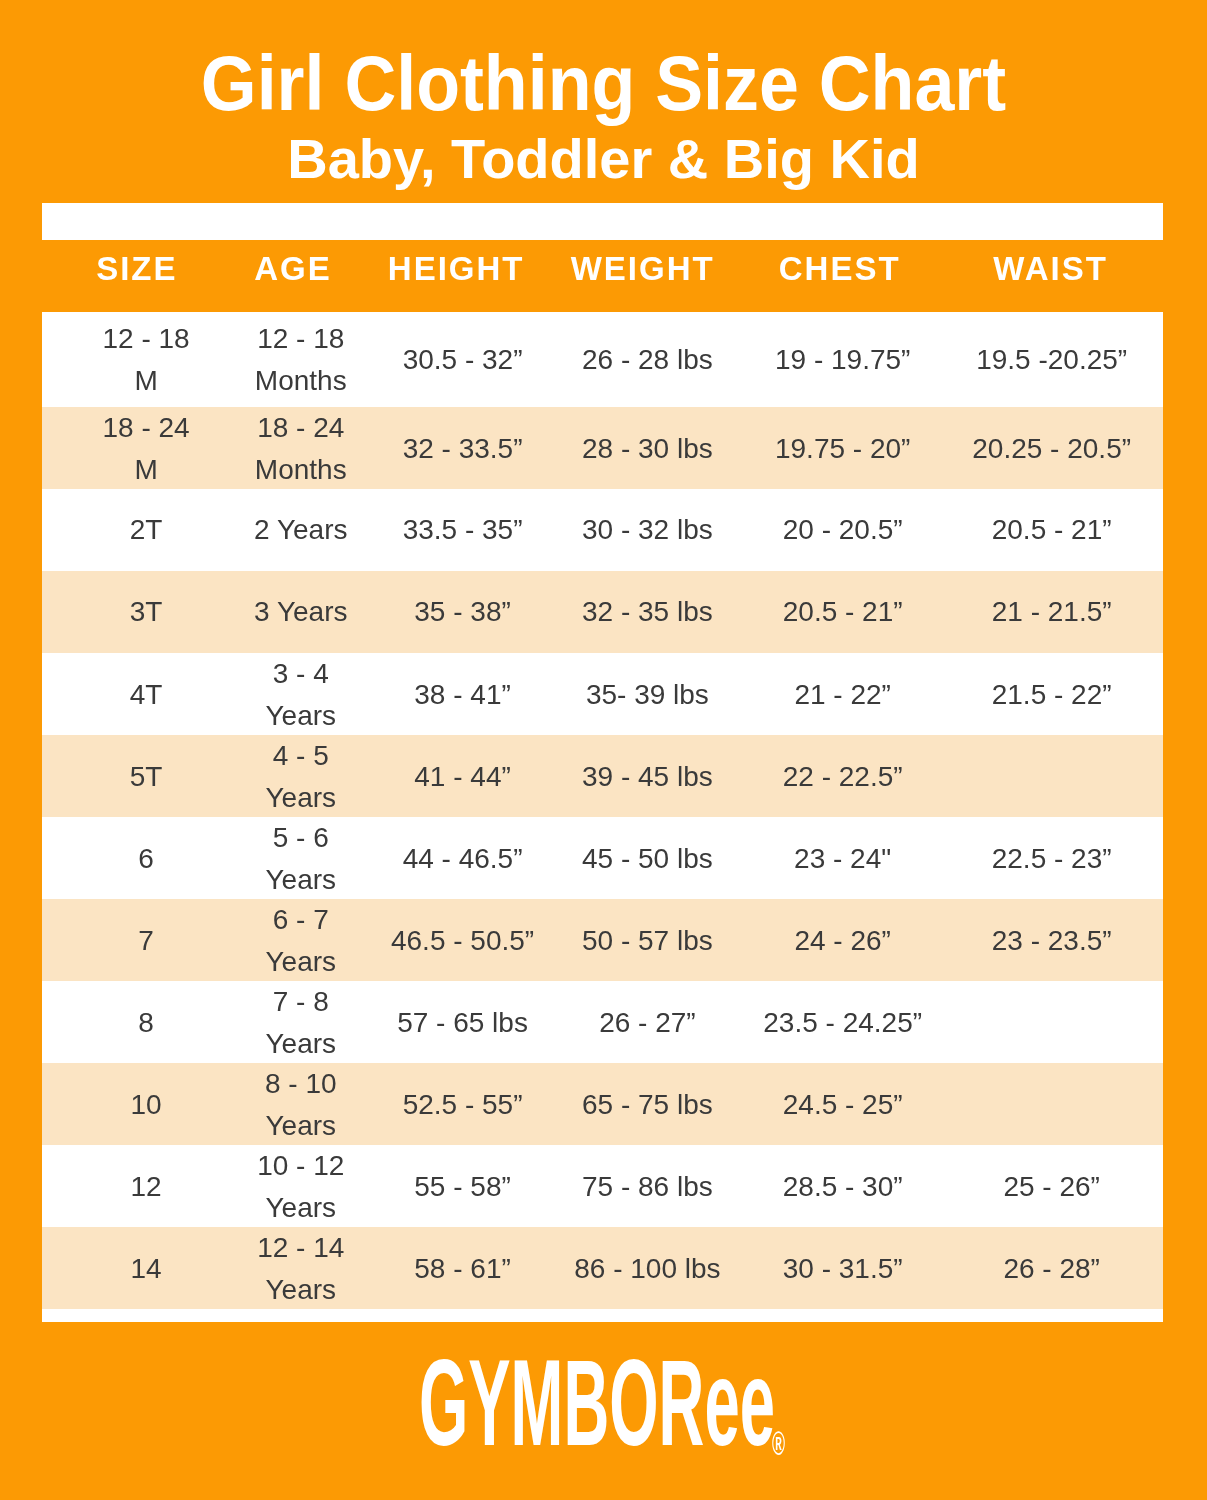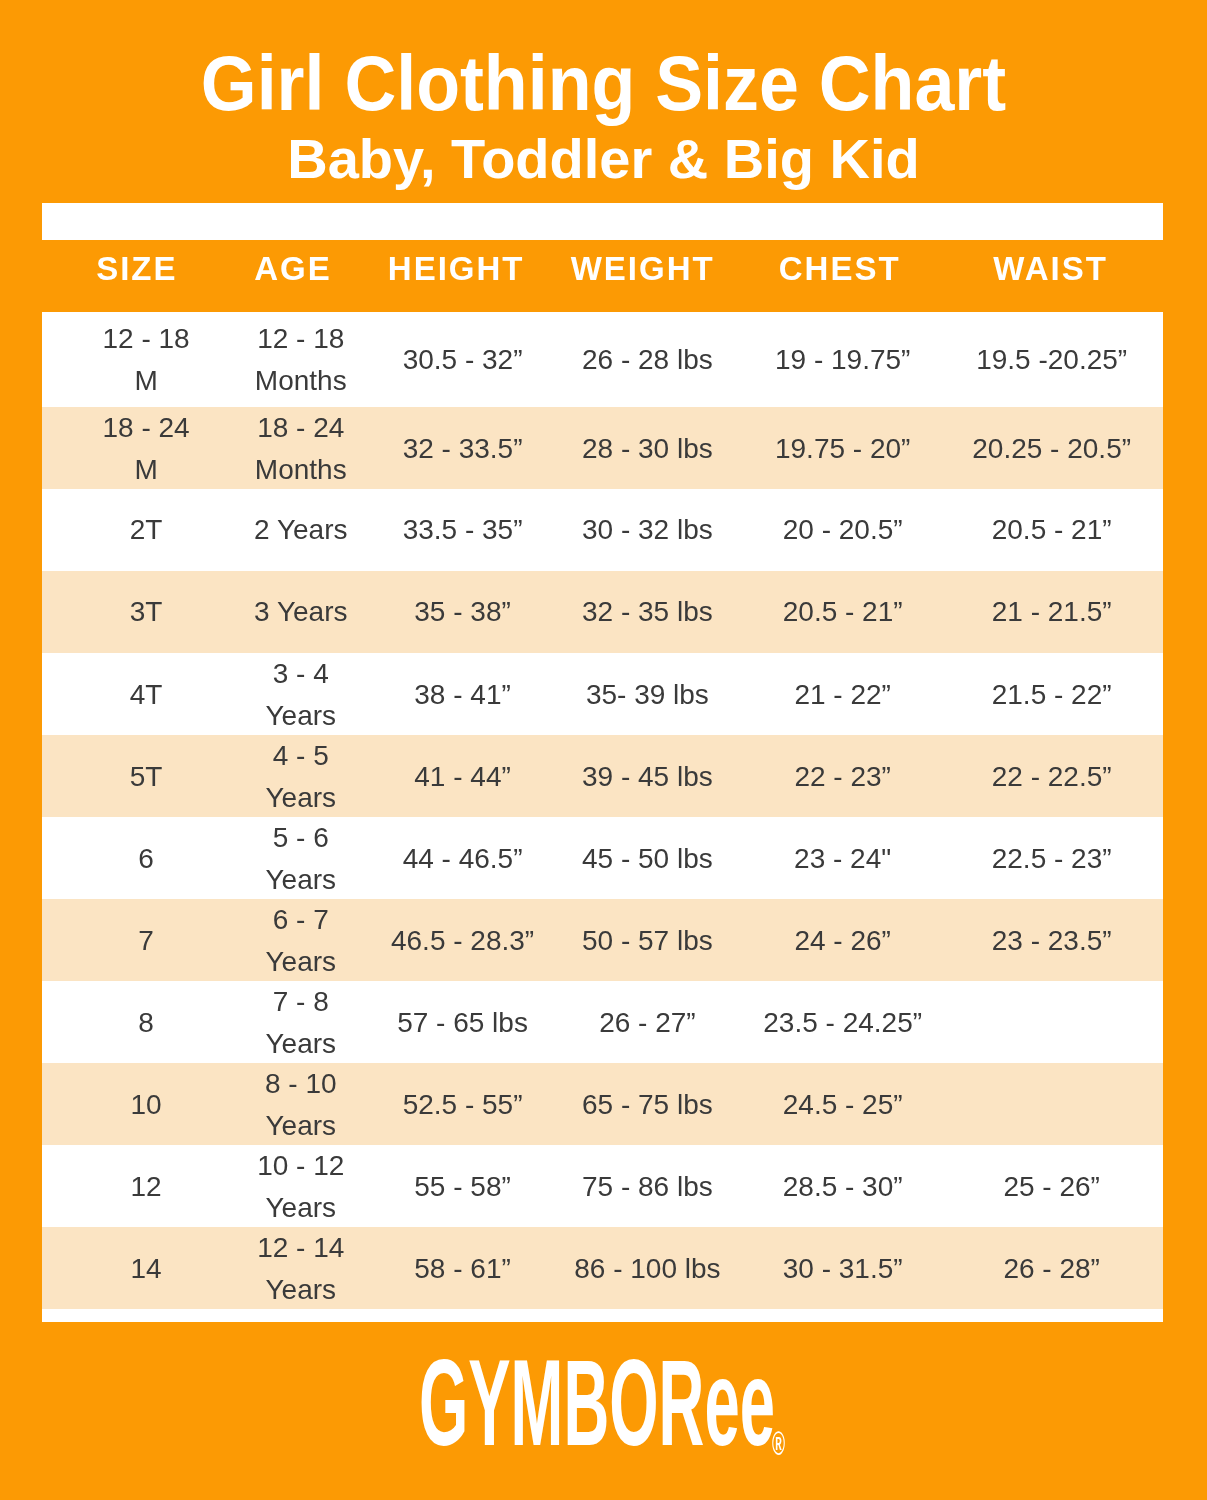--- a/index.html
+++ b/index.html
@@ -184,39 +184,38 @@
         <div class="cell">21 - 22”</div>
         <div class="cell">21.5 - 22”</div>
       </div>
 
       <div class="grid row">
         <div class="cell">5T</div>
         <div class="cell">4 - 5
 Years</div>
         <div class="cell">41 - 44”</div>
         <div class="cell">39 - 45 lbs</div>
-        <div class="cell">22 - 23”</div>
         <div class="cell">22 - 22.5”</div>
       </div>
 
       <div class="grid row">
         <div class="cell">6</div>
         <div class="cell">5 - 6
 Years</div>
         <div class="cell">44 - 46.5”</div>
         <div class="cell">45 - 50 lbs</div>
         <div class="cell">23 - 24"</div>
         <div class="cell">22.5 - 23”</div>
       </div>
 
       <div class="grid row">
         <div class="cell">7</div>
         <div class="cell">6 - 7
 Years</div>
-        <div class="cell">46.5 - 28.3”</div>
+        <div class="cell">46.5 - 50.5”</div>
         <div class="cell">50 - 57 lbs</div>
         <div class="cell">24 - 26”</div>
         <div class="cell">23 - 23.5”</div>
       </div>
 
       <div class="grid row">
         <div class="cell">8</div>
         <div class="cell">7 - 8
 Years</div>
         <div class="cell">57 - 65 lbs</div>

